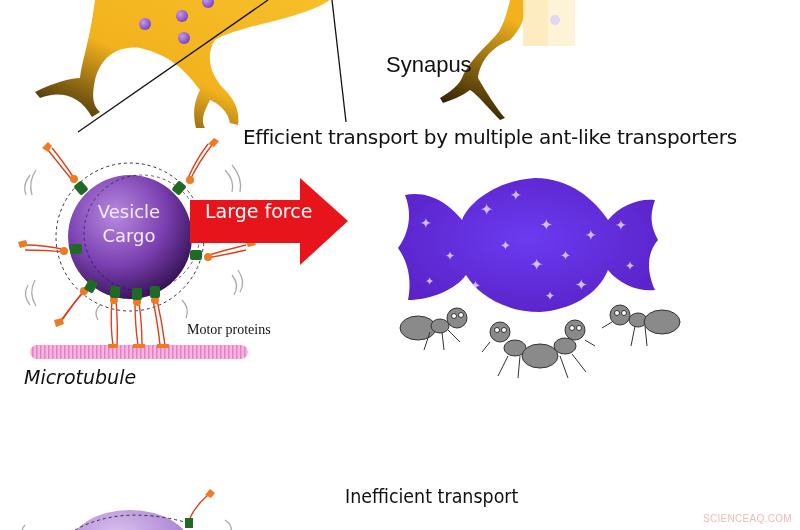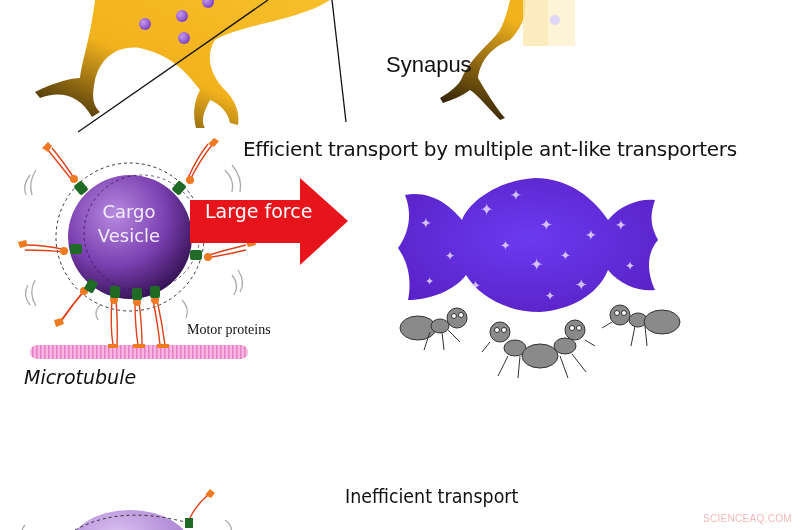--- a/index.html
+++ b/index.html
@@ -1,20 +1,20 @@
 <!DOCTYPE html>
 <html><head>
 <meta charset="utf-8">
 <style>
   html, body { margin:0; padding:0; background:#ffffff; }
   body { width:800px; height:530px; position:relative; overflow:hidden; font-family:"Liberation Sans", sans-serif; }
   .abs { position:absolute; }
   .label { color:#111; white-space:nowrap; }
   #lbl-synapus { left:386px; top:12px; font-size:22px;margin-top:40px; }
-  #lbl-efficient { left:243px; top:137px; font-size:20px; font-family:"DejaVu Sans", sans-serif; letter-spacing:-0.3px; }
+  #lbl-efficient { left:243px; top:125px; font-size:20px; font-family:"DejaVu Sans", sans-serif; letter-spacing:-0.3px; }
   #lbl-motor { left:187px; top:322px; font-size:14px; font-family:Liberation Serif, serif; }
   #lbl-micro { left:24px; top:366px; font-size:19px; font-family:"DejaVu Sans", sans-serif;font-style:italic; }
   #lbl-inefficient { left:345px; top:485px; font-size:19px; font-family:"DejaVu Sans", sans-serif; transform:scaleX(0.92); transform-origin:left; }
   #lbl-watermark { left:703px; top:513px; font-size:10px; color:#f2b8b8; letter-spacing:0.3px; }
   #lbl-cargo { left:70px; top:200px; width:118px; text-align:center; color:#f4ecff; font-size:18px; line-height:24px; font-family:"DejaVu Sans", sans-serif; }
   #lbl-force { left:205px; top:200px; font-size:19px; color:#fff; font-family:"DejaVu Sans", sans-serif; }
   svg { position:absolute; left:0; top:0; }
 </style>
 </head>
 <body>
@@ -203,20 +203,20 @@
     <path d="M190,518 Q196,505 208,495" fill="none" stroke="#e0401a" stroke-width="1.4"></path>
     <path d="M205,495 l5,-6 l5,4 l-4,5z" fill="#ef7a22"></path>
     <rect x="185" y="518" width="8" height="10" fill="#1f6b25"></rect>
     <path d="M25,525 Q20,530 24,536 M225,520 Q234,526 230,534" fill="none" stroke="#aaa" stroke-width="1.3"></path>
   </g>
 </svg>
 
 <div class="abs label" id="lbl-synapus">Synapus</div>
 <div class="abs label" id="lbl-efficient">Efficient transport by multiple ant-like transporters</div>
 <div class="abs" id="lbl-cargo">
+  <div>Vesicle</div>
   <div>Cargo</div>
-  <div>Vesicle</div>
 </div>
 <div class="abs" id="lbl-force">Large force</div>
 <div class="abs label" id="lbl-motor">Motor proteins</div>
 <div class="abs label" id="lbl-micro">Microtubule</div>
 <div class="abs label" id="lbl-inefficient">Inefficient transport</div>
 <div class="abs" id="lbl-watermark">SCIENCEAQ.COM</div>
 
 </body></html>

